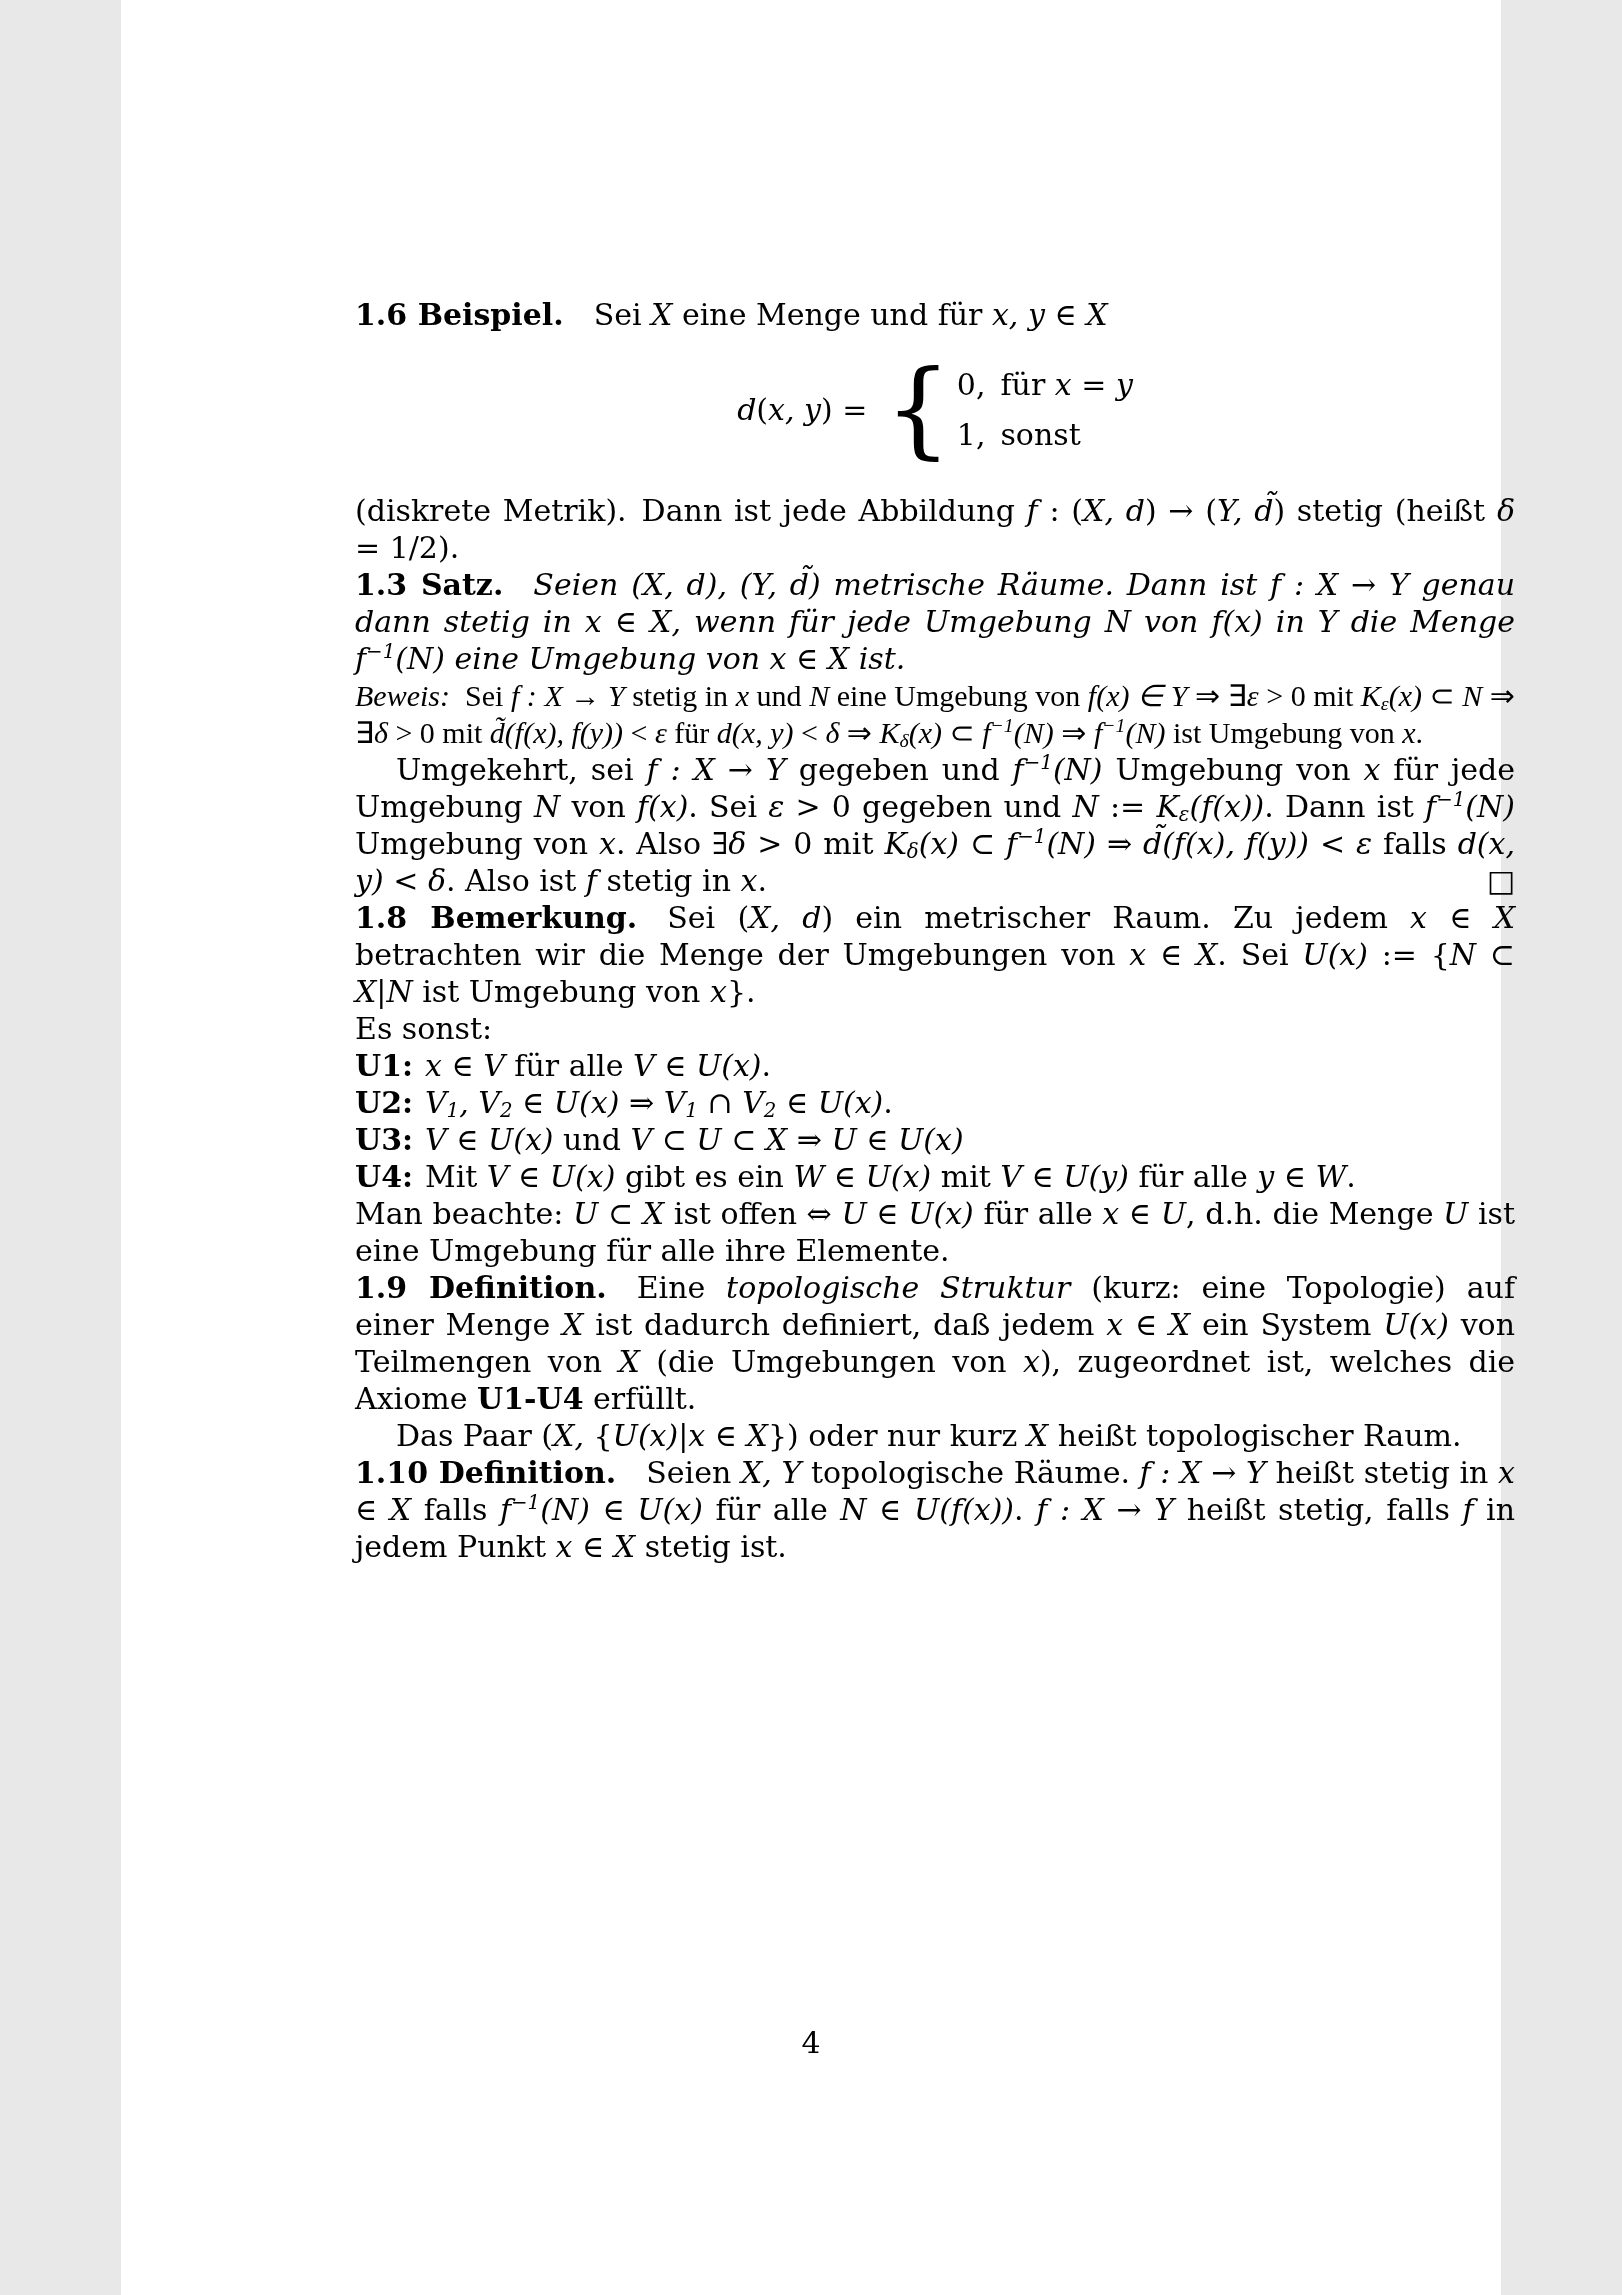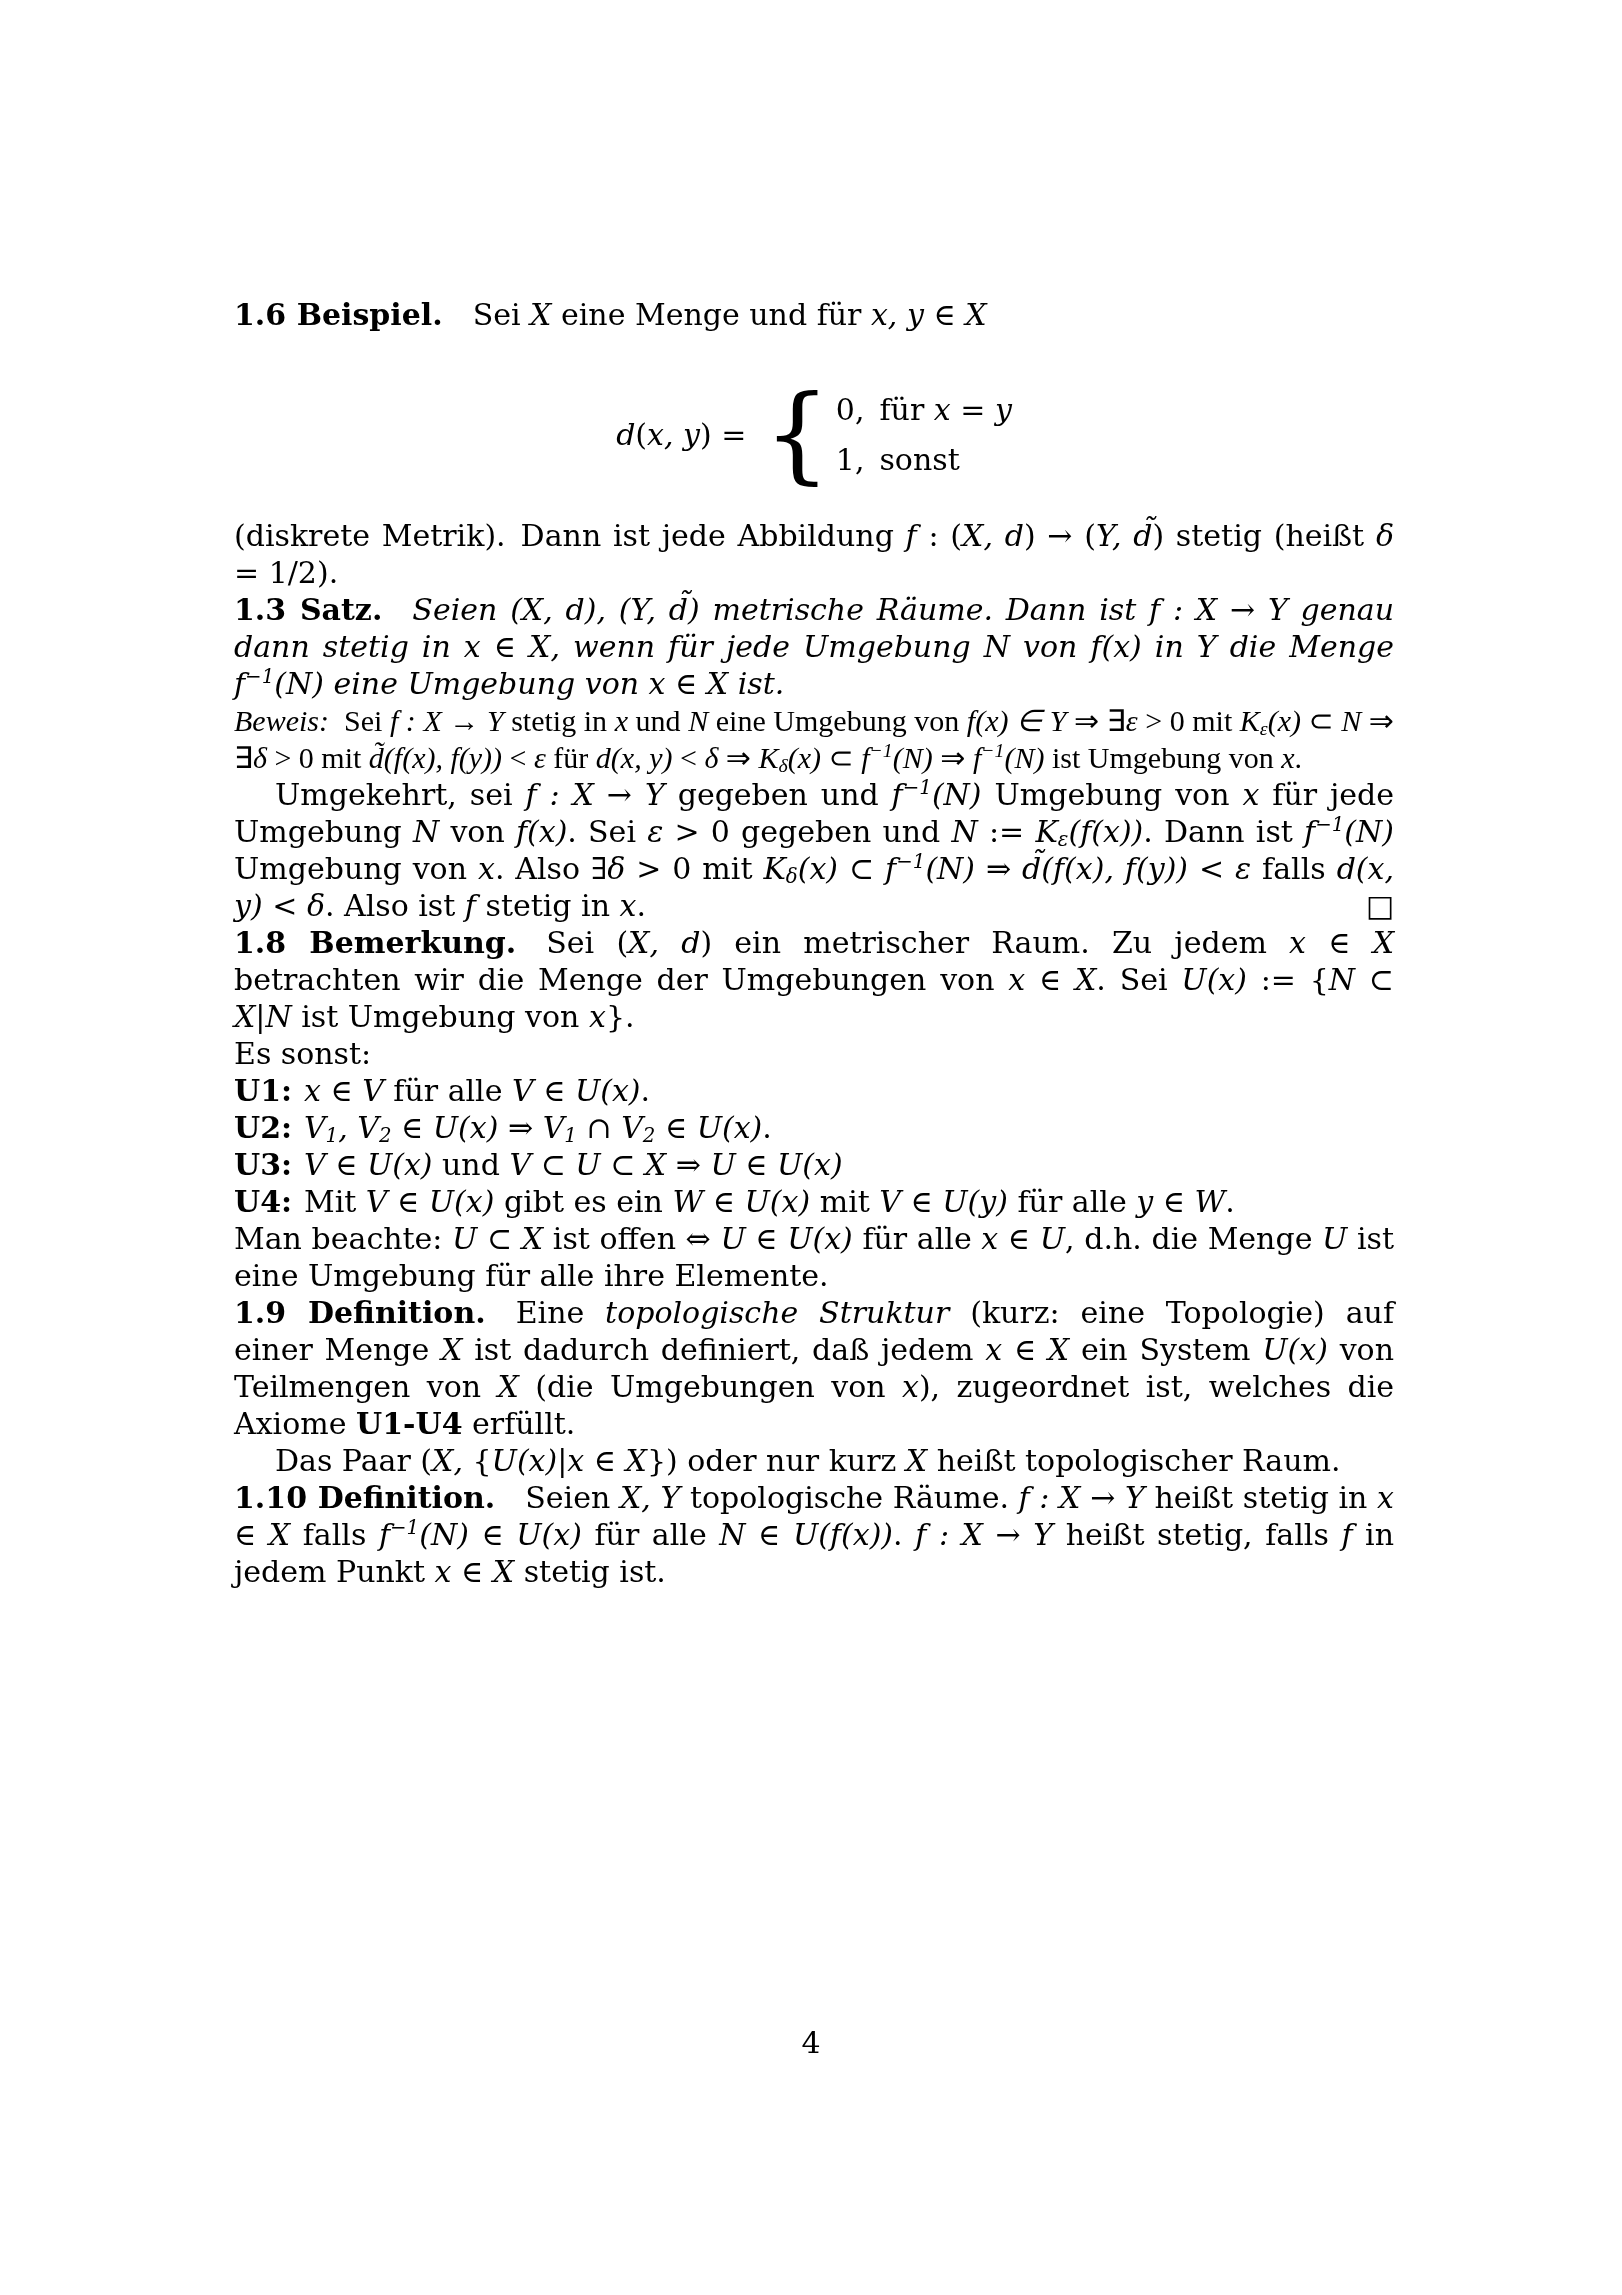--- a/index.html
+++ b/index.html
@@ -1,19 +1,19 @@
 <!DOCTYPE html>
 <html style="font-size:10.5px"><head>
 <meta charset="utf-8">
 <style>
   html, body { margin: 0; padding: 0; }
   body { background: #e8e8e8; }
   .page {
     position: relative;
-    width: 1622px;
+    width: 1380px;
     height: 2295px;
     margin: 0 auto;
     background: #ffffff;
     color: #000000;
     font-family: "DejaVu Serif", "Liberation Serif", serif;
   }
   .content {
     position: absolute;
     left: 234px;
     top: 296px;
@@ -40,21 +40,21 @@
   .p-bem     { margin-top: 34px; }
   .p-esgilt  { margin-top: 26px; }
   .p-axiom   { margin-top: 30px; text-align: left; }
   .axlabel   { font-weight: bold; margin-right: 11.8px; }
   .p-beachte { margin-top: 33px; }
   .p-def9a   { margin-top: 33px; }
   .p-def9b   { margin-top: 0; text-indent: 41px; }
   .p-def10   { margin-top: 33px; }
 
   .eq-block {
-    margin: 41px 0 22px 0;
+    margin: 16px 0 22px 0;
     display: flex;
     justify-content: center;
     align-items: center;
     text-align: left;
   }
   .brace {
     font-family: "DejaVu Serif", serif;
     font-size: 105px;
     font-weight: 100;
     line-height: 121px;

